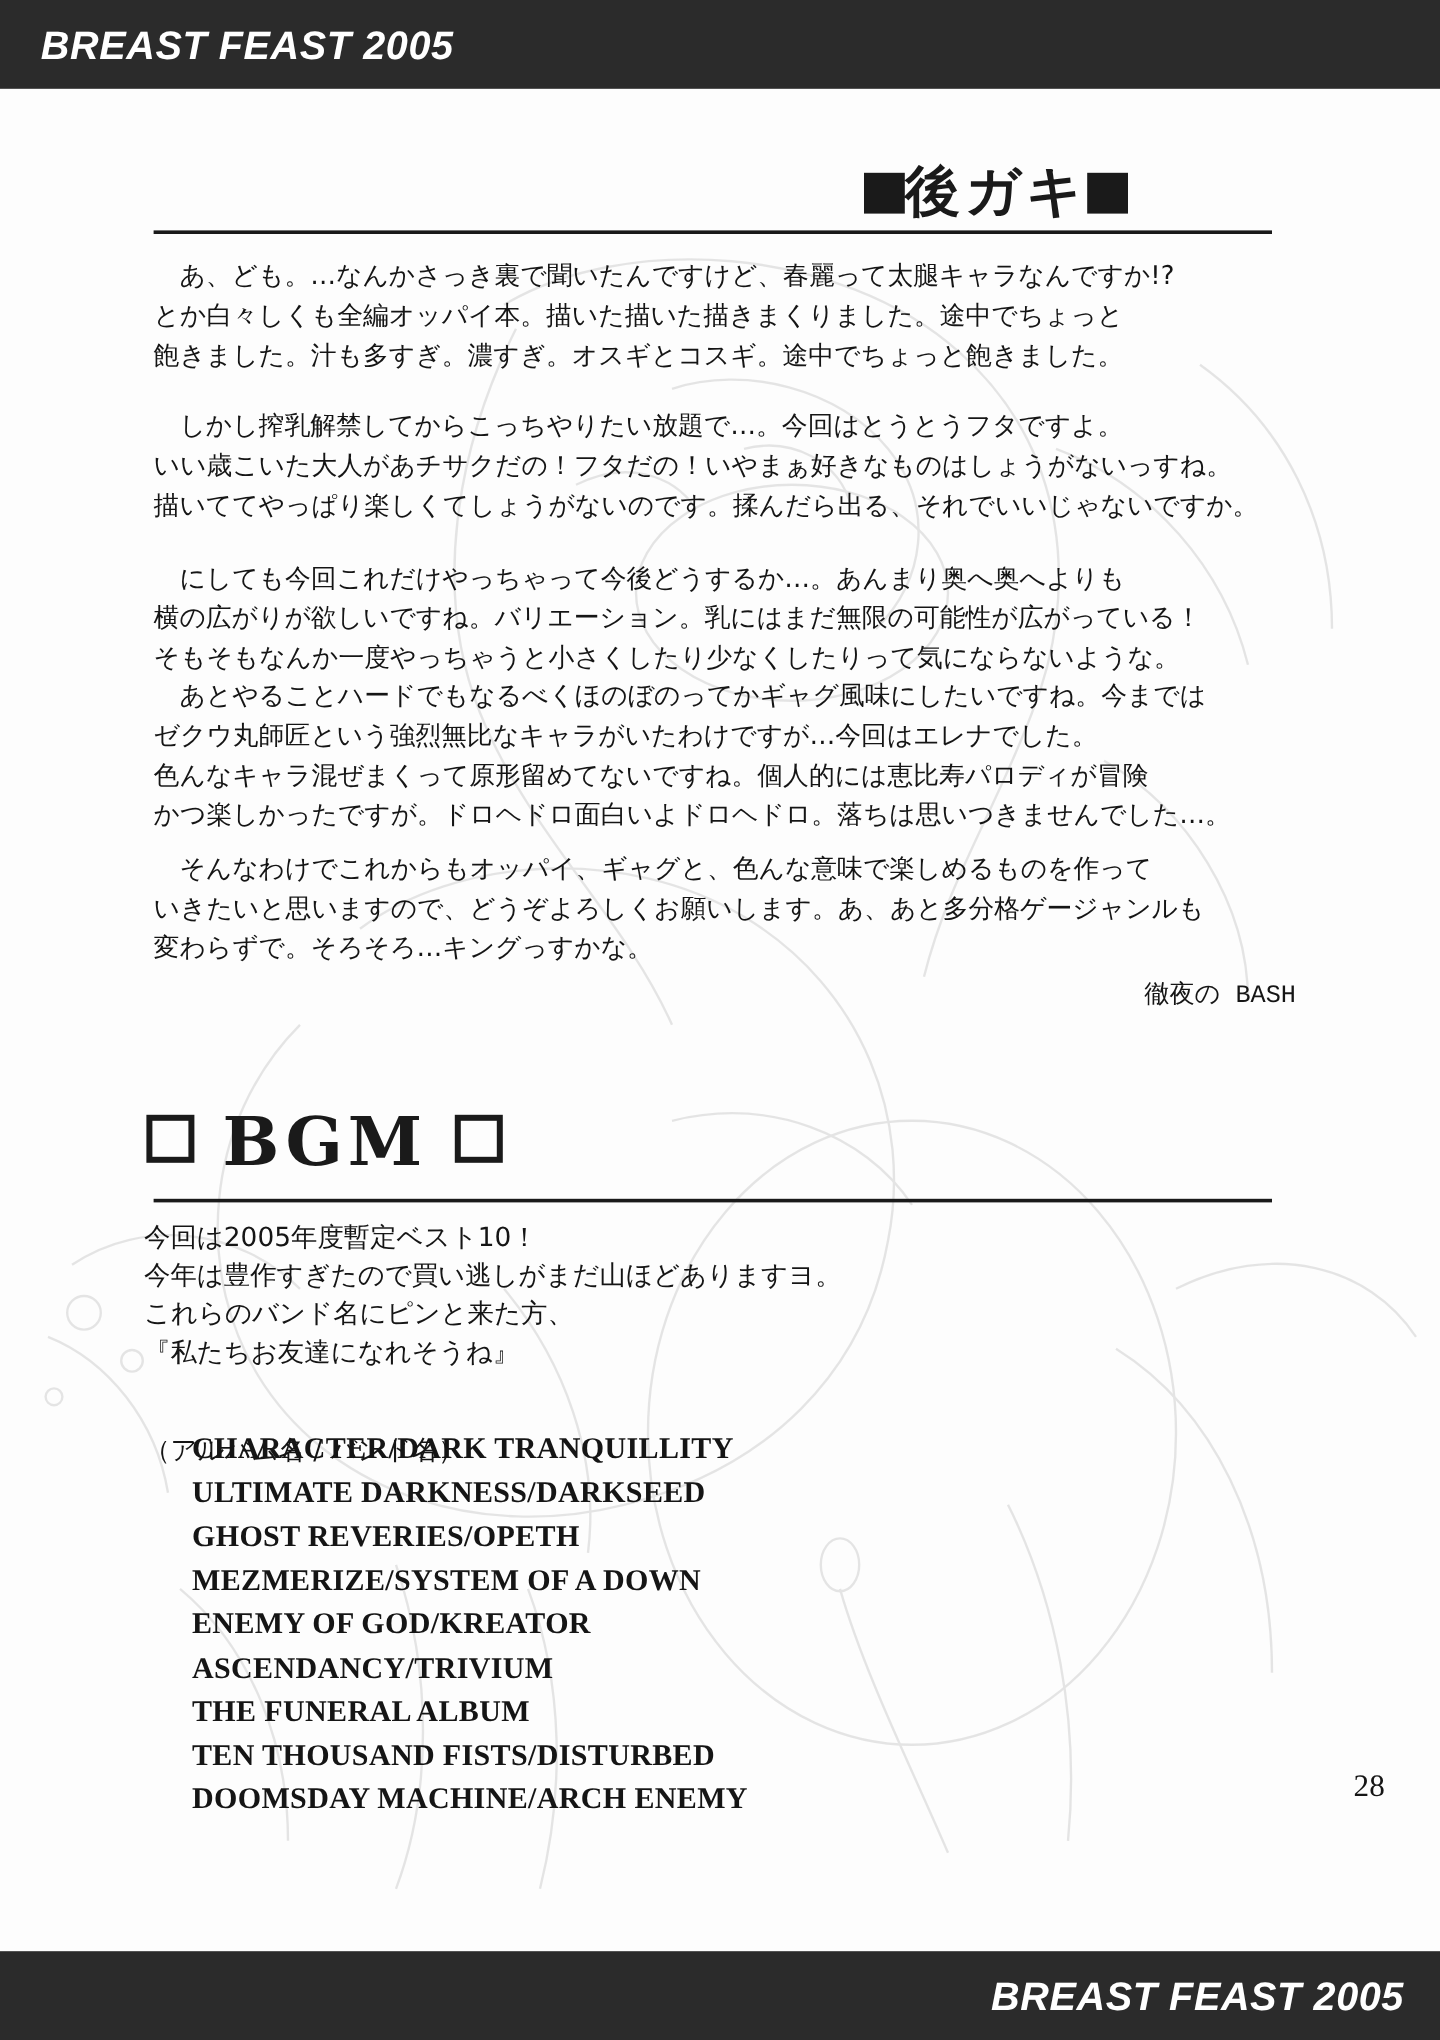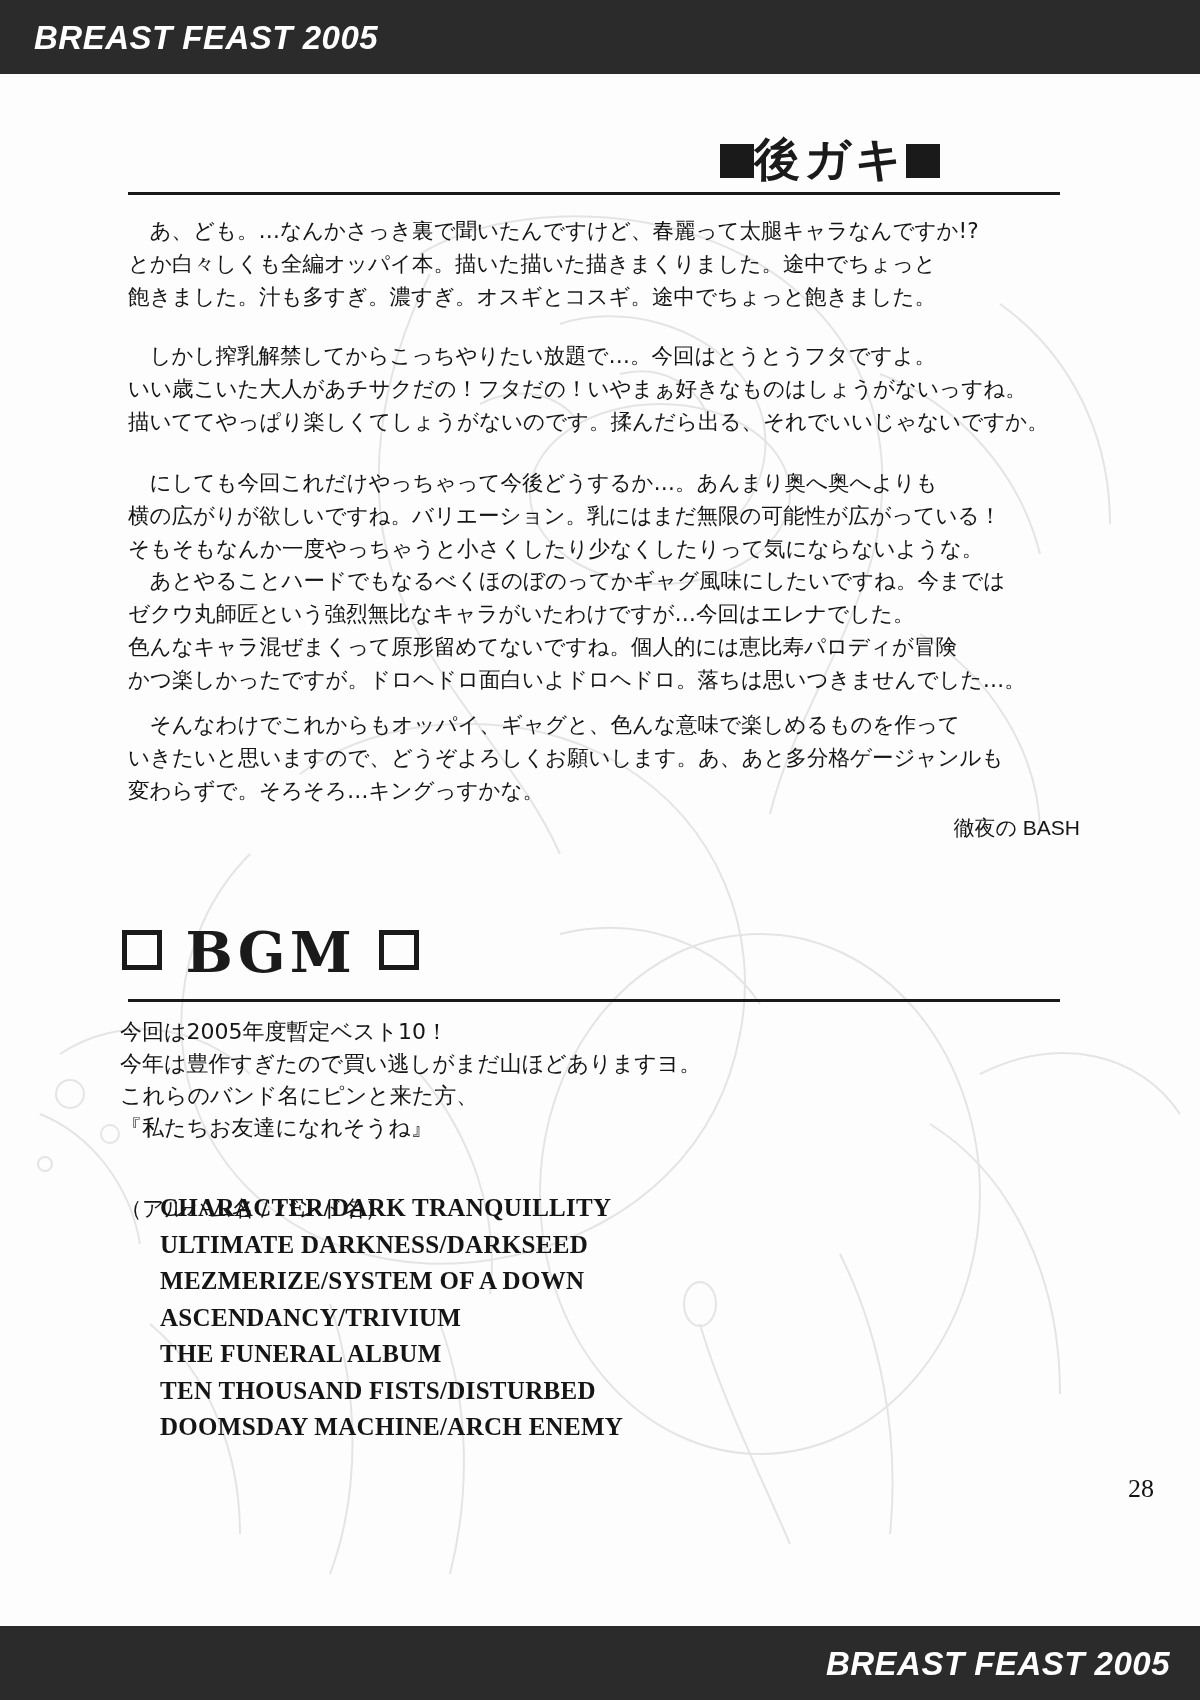--- a/index.html
+++ b/index.html
@@ -119,21 +119,21 @@
   .p1 { top: 140px; }
   .p2 { top: 265px; }
   .p3 { top: 392px; }
   .p4 { top: 490px; }
   .p5 { top: 634px; }
 
   .signature {
     position: absolute;
     right: 120px;
     top: 740px;
-    font-family: Liberation Sans, sans-serif;
+    font-family: Liberation Mono, monospace;
     font-size: 21px;
     color: #151515;
     white-space: nowrap;
   }
 
   
   .bgm-heading {
     position: absolute;
     left: 122px;
     top: 845px;
@@ -272,21 +272,23 @@
 
     <div class="bgm-intro">今回は2005年度暫定ベスト10！
 今年は豊作すぎたので買い逃しがまだ山ほどありますヨ。
 これらのバンド名にピンと来た方、
 『私たちお友達になれそうね』</div>
     <div class="bgm-note">（アルバム名 / バンド名）</div>
 
     <ul class="bgm-list">
       <li>CHARACTER/DARK TRANQUILLITY</li>
       <li>ULTIMATE DARKNESS/DARKSEED</li>
+      <li>GHOST REVERIES/OPETH</li>
       <li>MEZMERIZE/SYSTEM OF A DOWN</li>
+      <li>ENEMY OF GOD/KREATOR</li>
       <li>ASCENDANCY/TRIVIUM</li>
       <li>THE FUNERAL ALBUM</li>
       <li>TEN THOUSAND FISTS/DISTURBED</li>
       <li>DOOMSDAY MACHINE/ARCH ENEMY</li>
     </ul>
 
     <div class="page-number">28</div>
   </div>
 
   <div class="bar bar-bottom">

